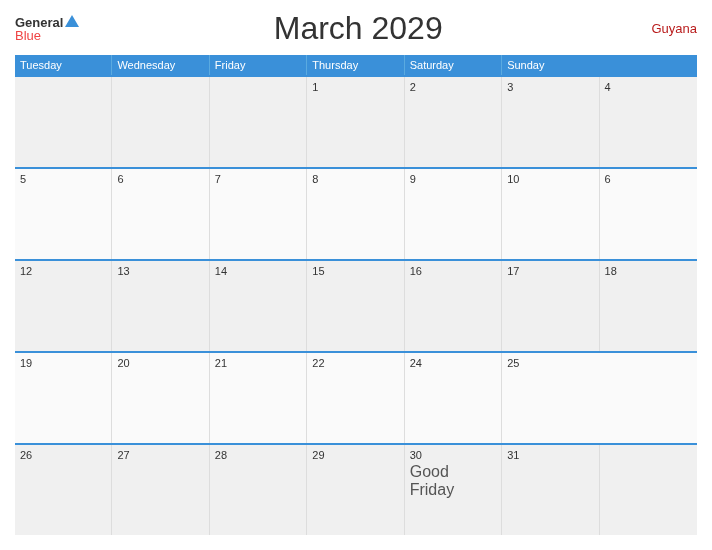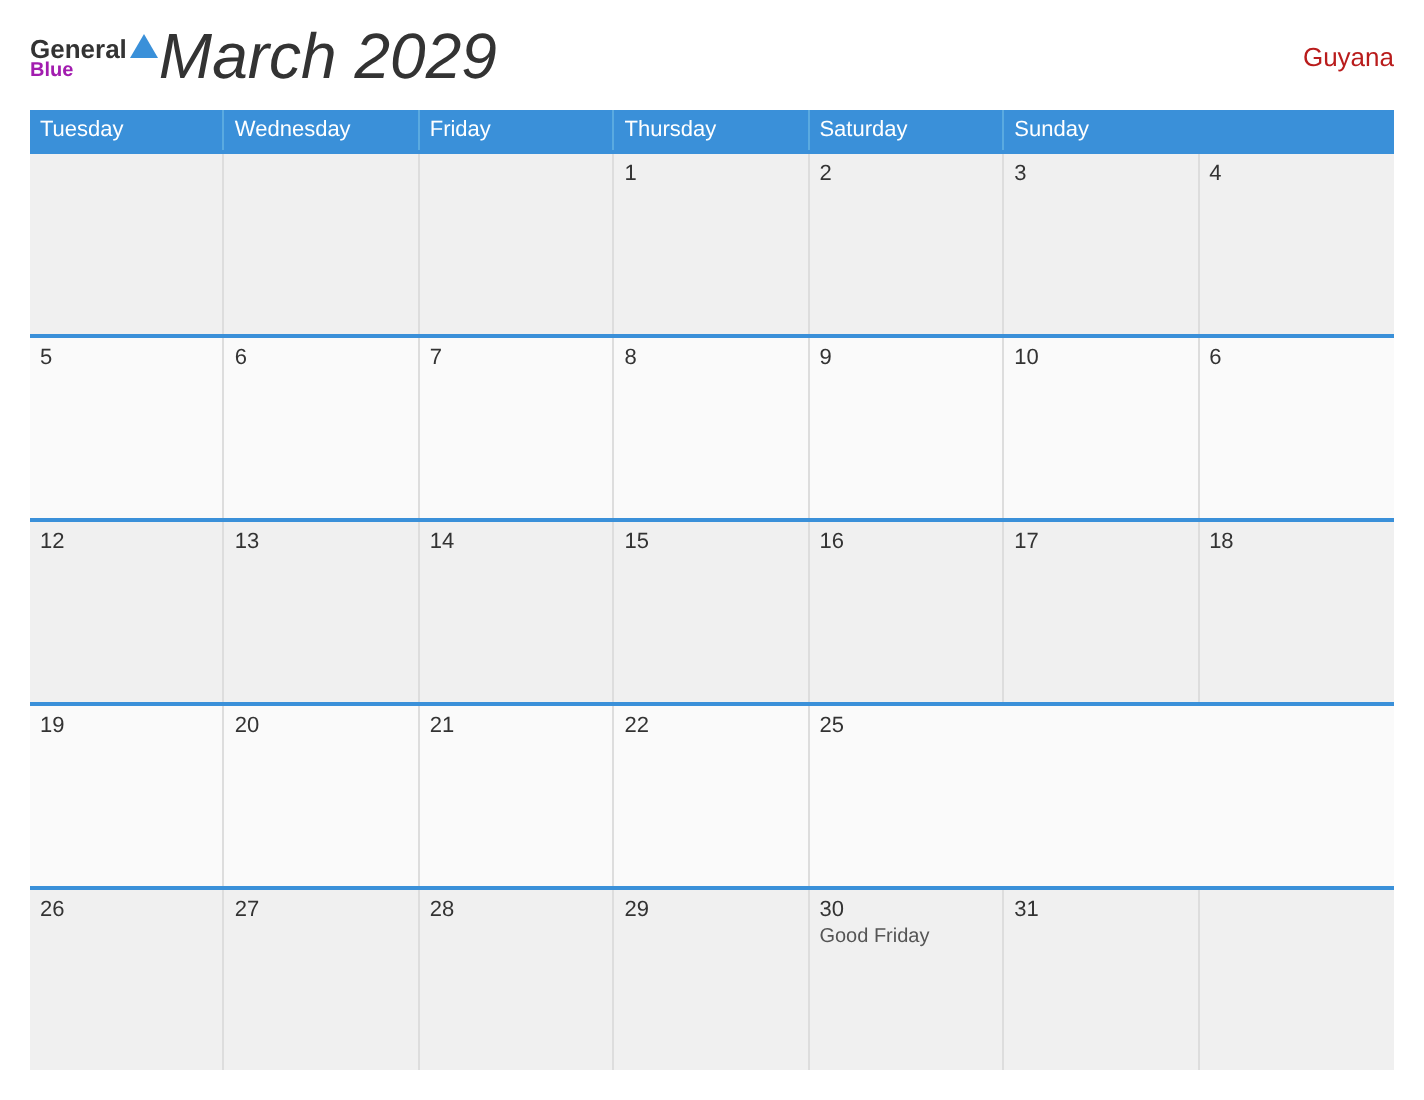--- a/index.html
+++ b/index.html
@@ -46,23 +46,22 @@
 
     .logo-row1 {
       display: flex;
       align-items: center;
     }
 
     .title {
       font-size: 32px;
       font-weight: normal;
       color: #333;
-      text-align: left;
-      flex: 1;
-      font-style: italic;
+      text-align: center;
+      flex: 1;
     }
 
     .country {
       font-size: 13px;
       color: #b91c1c;
       text-align: right;
       min-width: 60px;
     }
 
     
@@ -130,42 +129,42 @@
       border-right: none;
     }
 
     .day-num {
       font-size: 11px;
       color: #333;
       font-weight: normal;
     }
 
     .day-event {
-      font-size: 10px;
+      font-size: 16px;
       color: #555;
       margin-top: 2px;
     }
 
     .day-cell.empty {
       background: transparent;
     }
   </style>
 </head>
 <body>
 
 <div class="page">
 
   <div class="header">
 
     <div class="logo-wrapper">
       <div class="logo-row1">
         <span style="font-size:13px;font-weight:bold;color:#333;">General</span>
         <div class="logo-triangle"></div>
       </div>
-      <span style="font-size:10px;font-weight:bold;color:#a21caf;margin-top:-2px;">Blue</span>
+      <span style="font-size:13px;font-weight:normal;color:#ef4444;margin-top:-2px;">Blue</span>
     </div>
 
     <h1 class="title">March 2029</h1>
 
     <span class="country">Guyana</span>
   </div>
 
   <div class="calendar">
 
     <div class="day-headers">
@@ -248,20 +247,23 @@
           <div class="day-cell">
             <span class="day-num">20</span>
           </div>
           <div class="day-cell">
             <span class="day-num">21</span>
           </div>
           <div class="day-cell">
             <span class="day-num">22</span>
           </div>
           <div class="day-cell">
+            <span class="day-num">24</span>
+          </div>
+          <div class="day-cell">
             <span class="day-num">25</span>
           </div>
         </div>
         <div class="week">
           <div class="day-cell">
             <span class="day-num">26</span>
           </div>
           <div class="day-cell">
             <span class="day-num">27</span>
           </div>

